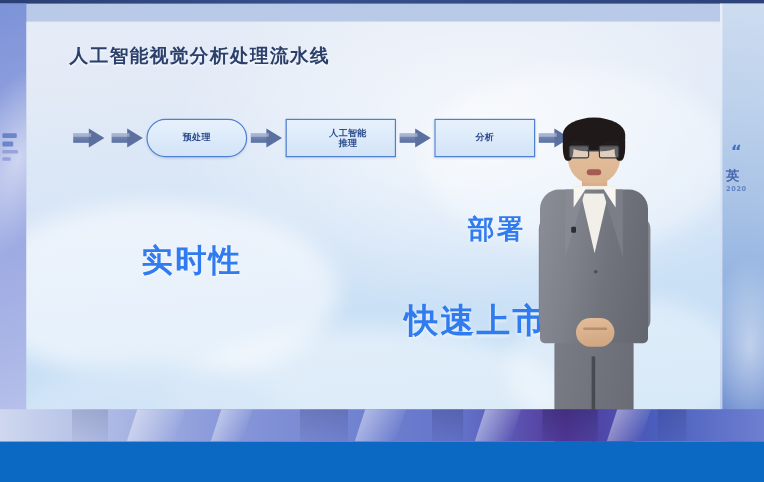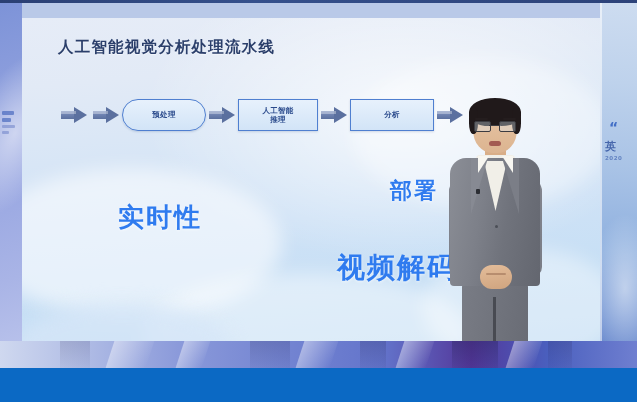--- a/index.html
+++ b/index.html
@@ -202,39 +202,39 @@
           <div class="head"></div>
       </div>
 
       <div class="pbox b2">预处理</div>
 
       <div class="arrow">
         <div class="shaft"></div>
           <div class="head"></div>
       </div>
 
-      <div class="pbox b3" style="white-space:pre-line;">人工智能
+      <div class="pbox b3" style="white-space:pre-line;padding-left:12px;">人工智能
 推理</div>
 
       <div class="arrow">
         <div class="shaft"></div>
           <div class="head"></div>
       </div>
 
       <div class="pbox b4">分析</div>
 
       <div class="arrow">
         <div class="shaft"></div>
           <div class="head"></div>
       </div>
     </div>
 
     <div class="kw kw-a">实时性</div>
     <div class="kw kw-c">部署</div>
-    <div class="kw kw-e">视频解码</div>
+    <div class="kw kw-e">快速上市</div>
   </div>
 
   <div class="kw kw-f">性</div>
 
   <div class="right-panel">
     <div class="rp-seam"></div>
     <div class="rp-quote">“</div>
     <div class="rp-line">英</div>
     <div class="rp-date">2020</div>
     <div class="rp-glow"></div>

